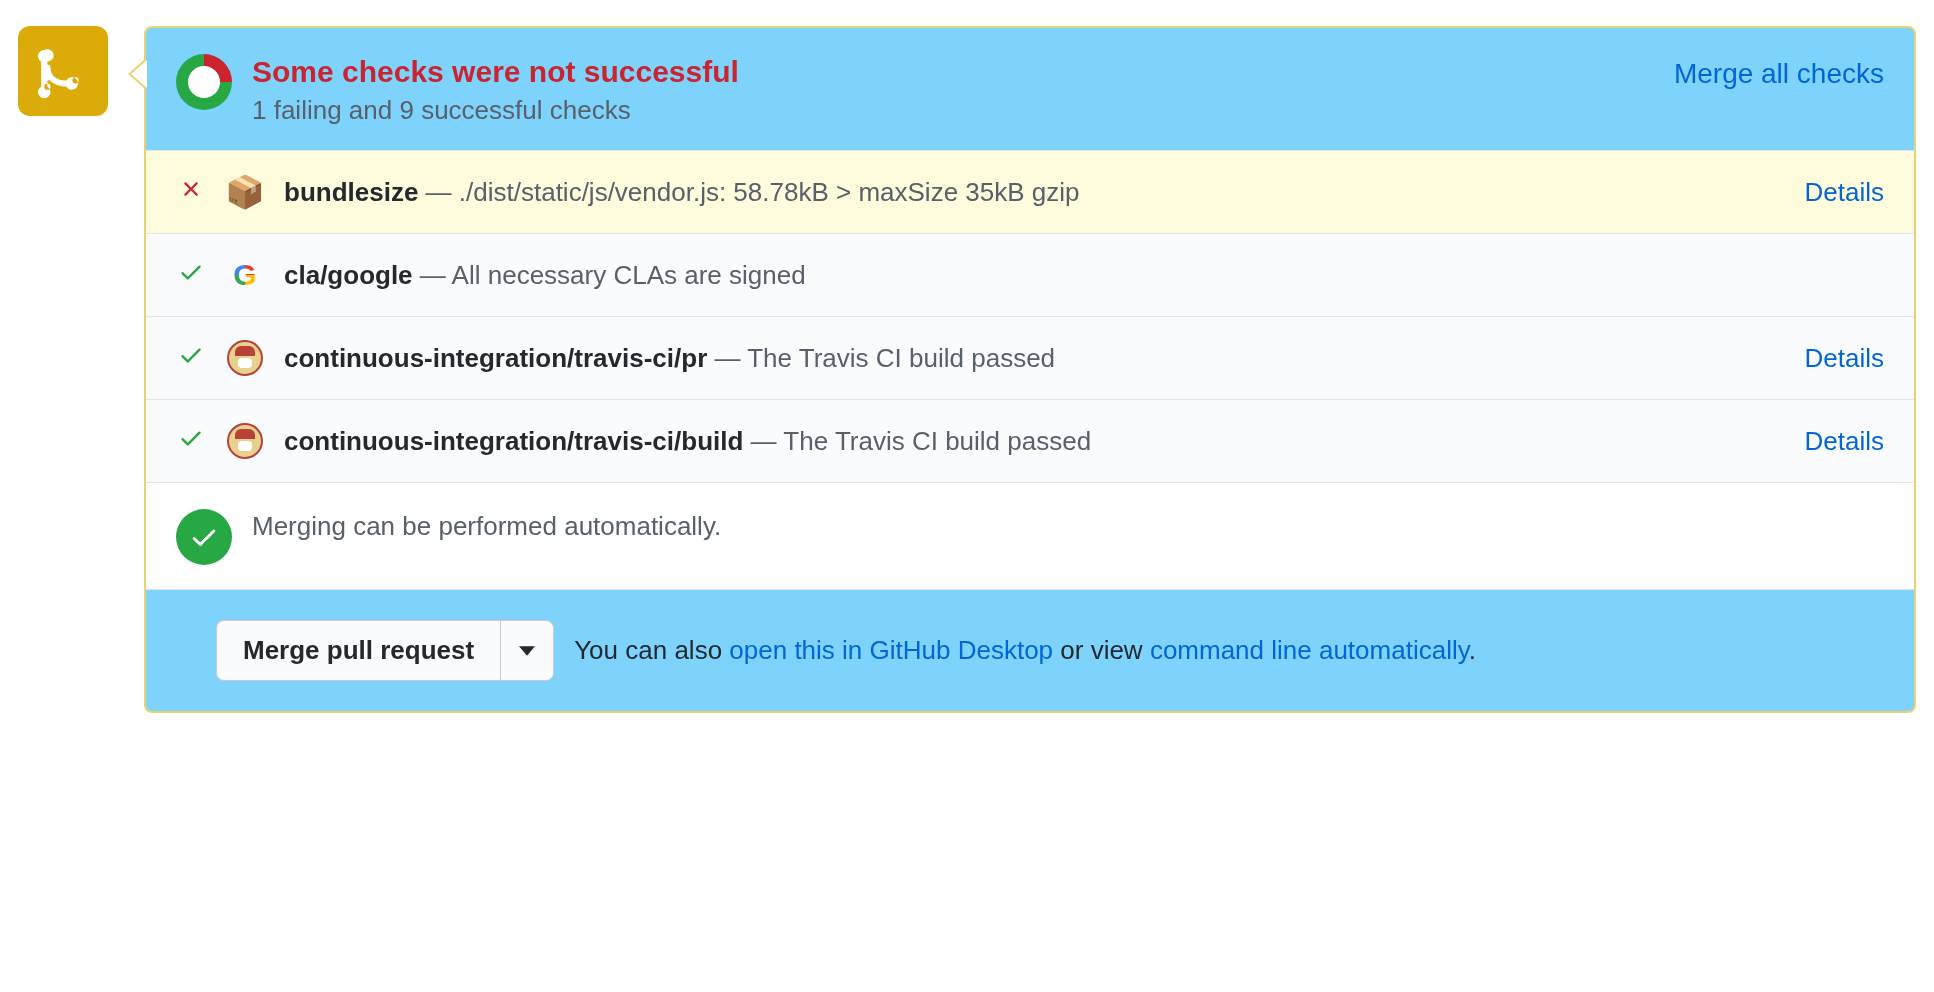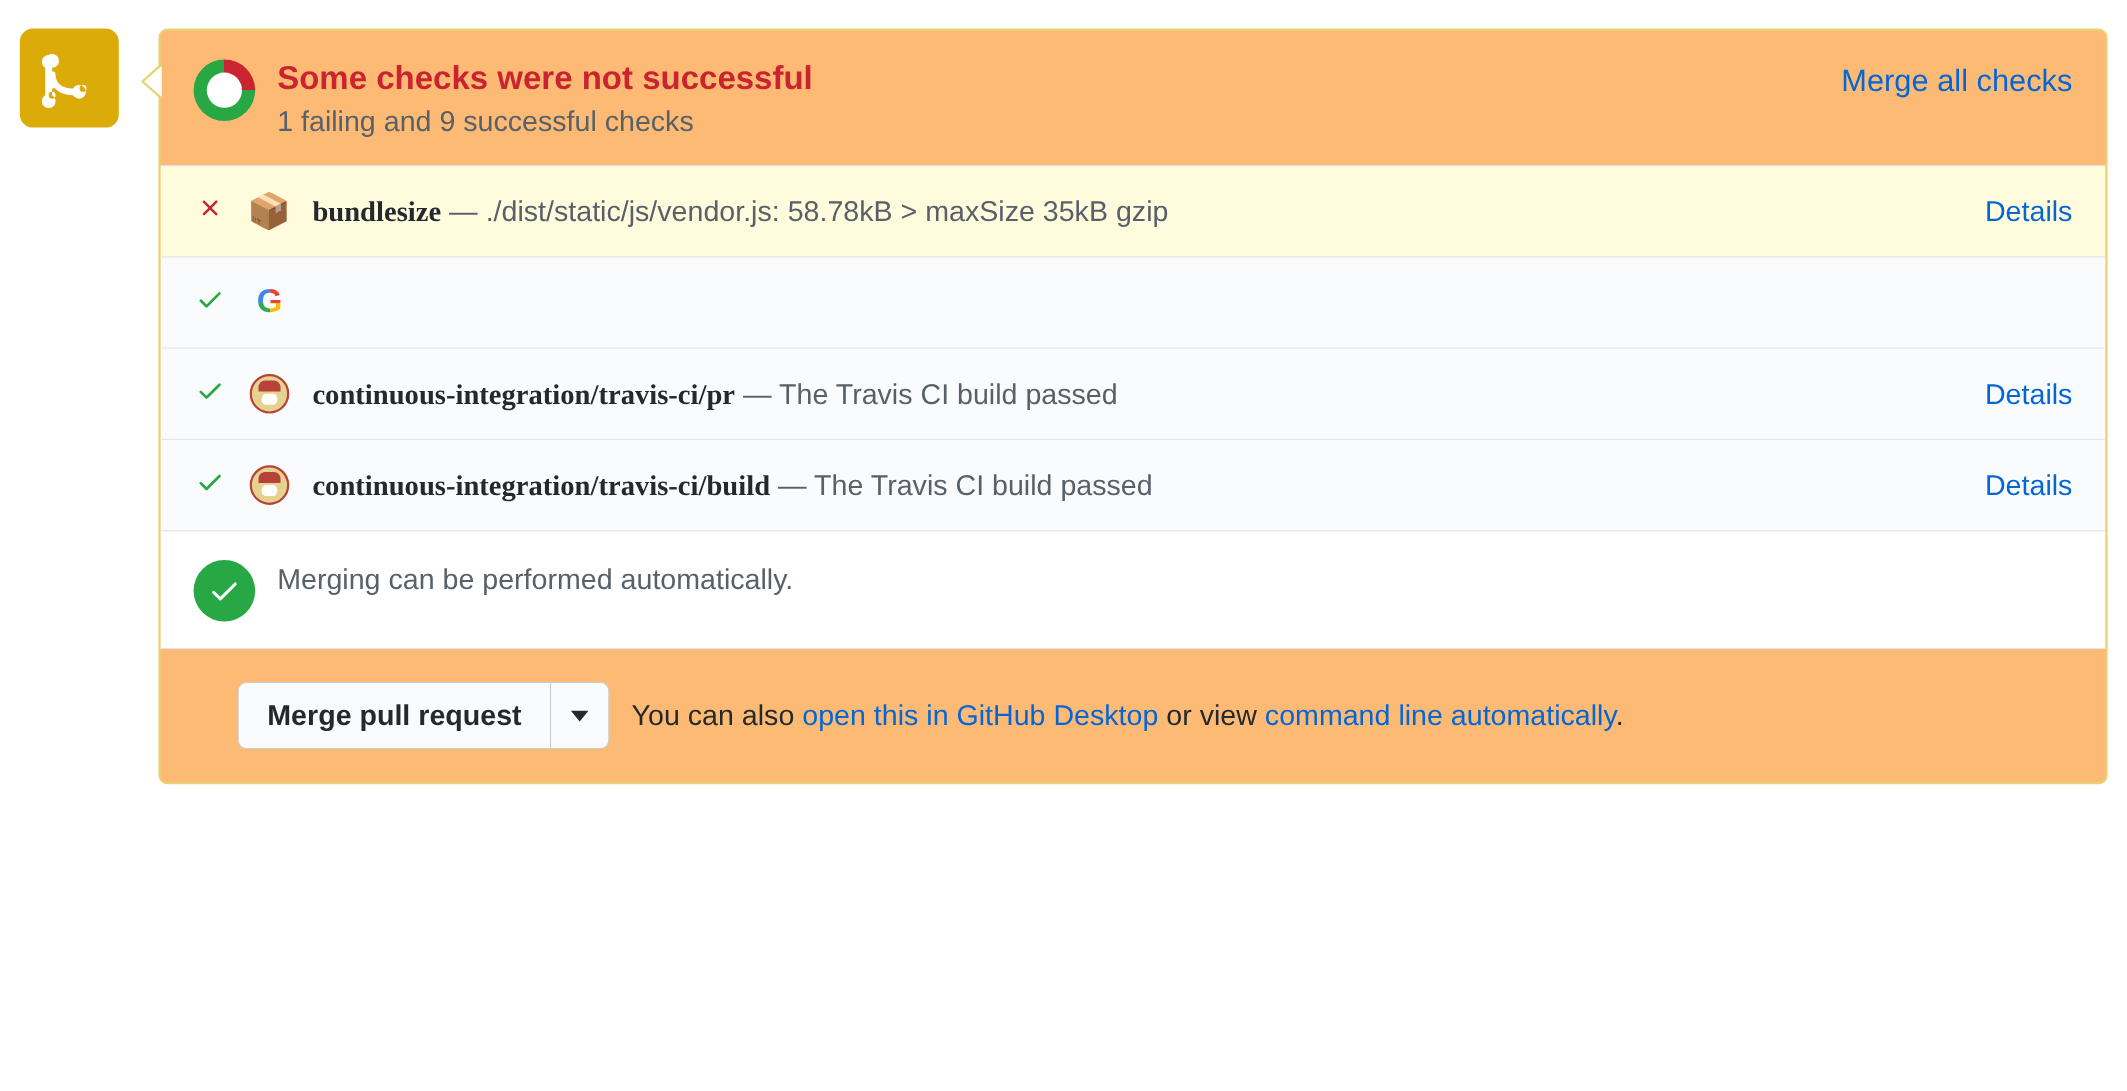--- a/index.html
+++ b/index.html
@@ -26,21 +26,21 @@
     flex: 0 0 auto;
     position: relative;
     z-index: 2;
   }
   .timeline-badge svg { color: #fff; }
   .panel {
     flex: 1 1 auto;
     margin-left: 36px;
     border: 2px solid #e8d374;
     border-radius: 8px;
-    background: #fdba74;
+    background: #7dd3fc;
     position: relative;
   }
   .panel-arrow {
     position: absolute;
     top: 30px;
     left: -18px;
     width: 0; height: 0;
     border-top: 16px solid transparent;
     border-bottom: 16px solid transparent;
     border-right: 18px solid #e8d374;
@@ -106,21 +106,21 @@
     font-size: 26px;
     background: #fafbfc;
   }
   .check-row.fail { background: #fffbdd; }
   .row-status { width: 30px; display:flex; justify-content:center; }
   .row-avatar {
     width: 38px; height: 38px; display: inline-flex;
     align-items: center; justify-content: center;
   }
   .row-text { flex: 1 1 auto; min-width: 0; overflow: hidden; text-overflow: ellipsis; white-space: nowrap; }
-  .row-name { font-weight: 600; color: #24292e; font-family: Liberation Serif, serif; }
+  .row-name { font-weight: 600; color: #24292e; }
   .row-desc { color: #586069; }
   .row-details { color: #0366d6; cursor: pointer; white-space: nowrap; }
 
   .footer {
     padding: 30px;
     display: flex;
     align-items: center;
     gap: 20px;
     font-size: 26px;
     color: #24292e;
@@ -215,20 +215,21 @@
         </div>
         <div class="check-row">
           <div class="row-status">
             <span class="ic-pass"><svg width="26" height="26" viewBox="0 0 16 16" fill="currentColor">
                 <path d="M13.78 4.22a.75.75 0 010 1.06l-7.25 7.25a.75.75 0 01-1.06 0L2.22 9.28a.75.75 0 011.06-1.06L6 10.94l6.72-6.72a.75.75 0 011.06 0z"></path>
               </svg></span>
           </div>
           <div class="row-avatar">
             <span class="g-logo">G</span>
           </div>
+          <div class="row-text"><span class="row-name">cla/google</span><span class="row-desc"><span> — </span><span>All necessary CLAs are signed</span></span></div>
         </div>
         <div class="check-row">
           <div class="row-status">
             <span class="ic-pass"><svg width="26" height="26" viewBox="0 0 16 16" fill="currentColor">
                 <path d="M13.78 4.22a.75.75 0 010 1.06l-7.25 7.25a.75.75 0 01-1.06 0L2.22 9.28a.75.75 0 011.06-1.06L6 10.94l6.72-6.72a.75.75 0 011.06 0z"></path>
               </svg></span>
           </div>
           <div class="row-avatar">
             <span class="travis"></span>
           </div>

